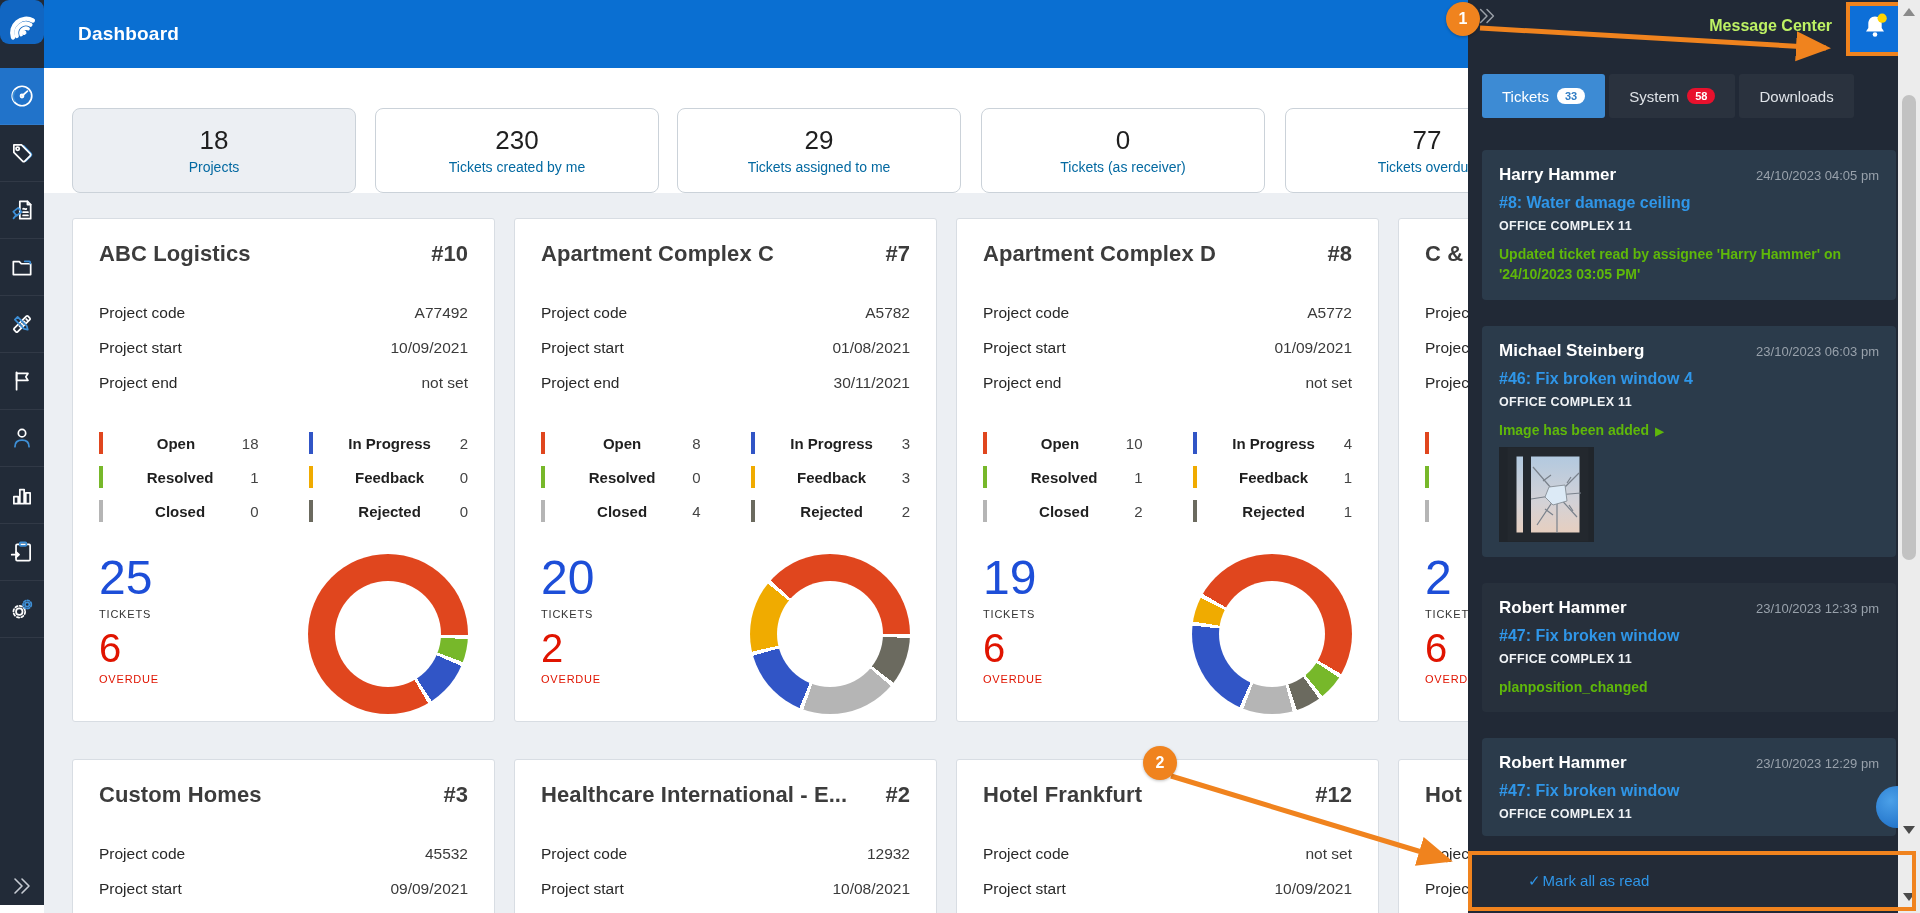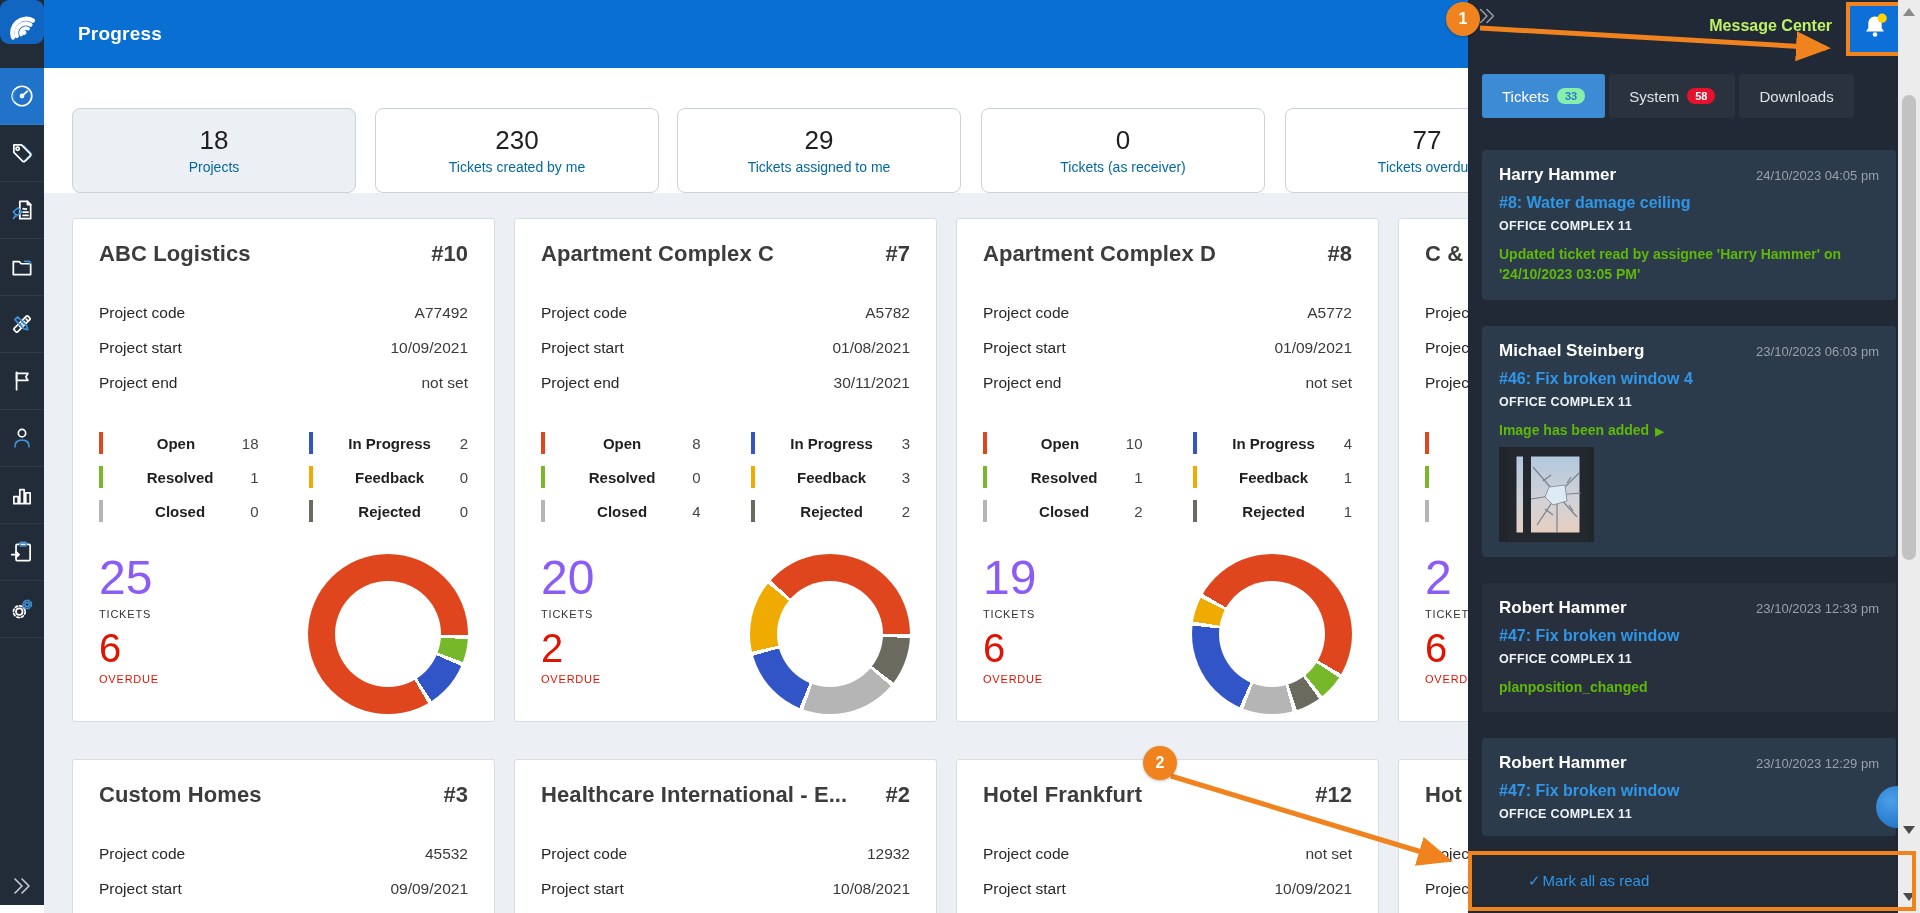--- a/index.html
+++ b/index.html
@@ -39,39 +39,39 @@
   .pc-meta { margin-top:28px; }
   .pc-meta-row { display:flex; justify-content:space-between; height:35px; align-items:center; }
   .pc-meta-label { font-size:15.5px; color:#282828; }
   .pc-meta-value { font-size:15.5px; color:#3A3A3A; }
   .pc-legend { margin-top:26px; display:grid; grid-auto-flow:column; grid-template-rows:repeat(3,34px); grid-template-columns:1fr 1fr; column-gap:50px; }
   .lg-item { display:flex; align-items:center;text-align:center; }
   .lg-bar { width:4px; height:22px; margin-right:7px; flex:0 0 4px; }
   .lg-label { font-size:15px; font-weight:bold; color:#1F1F1F; flex:1; }
   .lg-value { font-size:15px; color:#444; }
   .pc-stats { position:relative; margin-top:26px; height:160px; }
-  .st-tickets { font-size:48px; color:#8b5cf6; line-height:1; }
+  .st-tickets { font-size:48px; color:#1d4ed8; line-height:1; }
   .st-tickets-label { font-size:11px; letter-spacing:0.8px; color:#333; margin-top:6px; }
   .st-overdue { font-size:40px; color:#E01400; line-height:1; margin-top:8px; }
   .st-overdue-label { font-size:11px; letter-spacing:0.8px; color:#E01400; margin-top:5px; }
   .donut { position:absolute; right:0; bottom:0; width:160px; height:160px; border-radius:50%; }
   .donut .hole { position:absolute; left:27px; top:27px; width:106px; height:106px; border-radius:50%; background:#fff; }
 
   
   #mc-panel { position:absolute; left:1468px; top:0; width:452px; height:913px; background:#212936; z-index:20; overflow:hidden; }
   #mc-collapse { position:absolute; left:8px; top:5px; cursor:pointer; z-index:2; }
   #mc-collapse svg { width:22px; height:22px; }
   #mc-title { position:absolute; top:17px; right:88px; color:#bef264; font-size:16px; font-weight:bold; }
   #mc-bell { position:absolute; left:378px; top:2px; width:58px; height:54px; background:#0D6FD8; border:4px solid #F0831E; display:flex; align-items:center; justify-content:center; cursor:pointer; z-index:3; }
   #mc-bell svg { width:30px; height:30px; }
   #mc-tabs { position:absolute; left:14px; top:74px; display:flex; gap:4px; }
   .mc-tab { height:44px; padding:0 20px; background:#2A323E; color:#DFE3E8; font-size:15px; display:flex; align-items:center; border-radius:3px; cursor:pointer; white-space:nowrap; }
   .mc-tab.active { background:#3D8BD4; color:#fff; }
   .mc-badge { margin-left:8px; border-radius:9px; padding:2px 8px; font-size:11px; font-weight:bold; }
-  .mc-badge.light { background:#86efac; color:#2F7CC4; }
+  .mc-badge.light { background:#ffffff; color:#2F7CC4; }
   .mc-badge.red { background:#E8112D; color:#fff; }
 
   #mc-list { position:absolute; left:14px; top:138px; width:414px; padding-top:12px; display:flex; flex-direction:column; gap:26px; z-index:1; }
   .msg { background:#2B3B4B; border-radius:4px; padding:15px 17px; cursor:pointer; }
   .msg.read { background:#27303C; }
   .msg-head { display:flex; justify-content:space-between; align-items:baseline; }
   .msg-name { font-size:17px; font-weight:bold; color:#fff; }
   .msg-time { font-size:13px; color:#98A1AB; }
   .msg-link { margin-top:9px; font-size:16px; font-weight:bold; color:#2F96E8; cursor:pointer; }
   .msg-project { margin-top:7px; font-size:12.5px; font-weight:bold; color:#F0F3F6; letter-spacing:0.3px; }
@@ -215,21 +215,21 @@
         <svg class="ic" viewBox="0 0 24 24">
             <path d="M5 5 l7 7 -7 7" stroke="#C6CBD2"></path>
             <path d="M12 5 l7 7 -7 7" stroke="#C6CBD2"></path>
           </svg>
       </span>
     </div>
     <div id="sb-corner"></div>
   </div>
 
   <div id="header">
-    <div id="page-title">Progress</div>
+    <div id="page-title">Dashboard</div>
   </div>
 
   <div id="main-white"></div>
   <div id="content-bg"></div>
 
   <div id="tiles-layer">
       <div class="tile active" style="left: 72px;">
         <div class="t-value">18</div>
                    <div class="t-label">Projects</div>
       </div>

